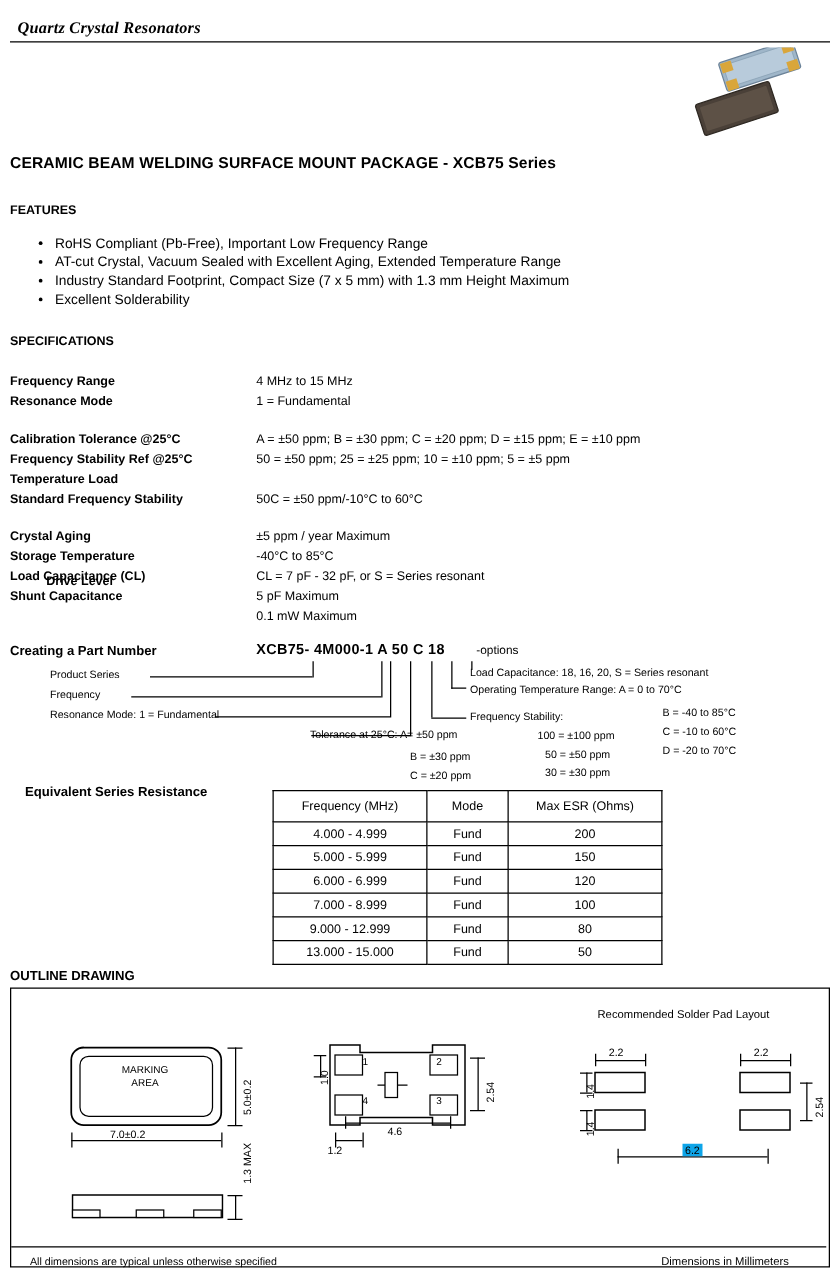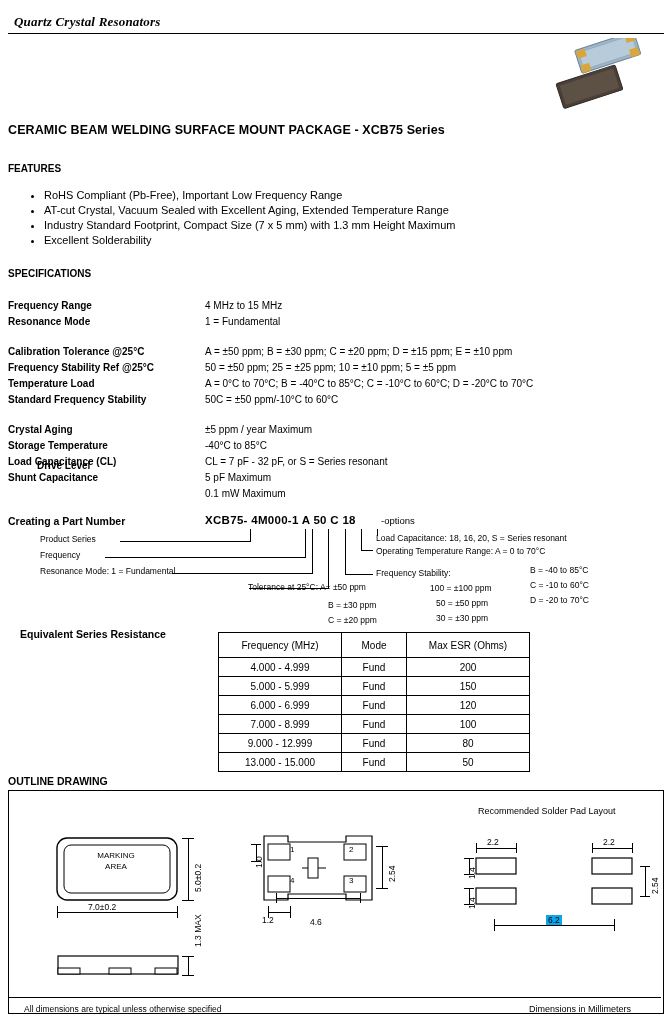--- a/index.html
+++ b/index.html
@@ -117,21 +117,20 @@
   <div class="spec-label" style="top:300px;">Frequency Range</div>
   <div class="spec-val" style="top:300px;">4 MHz to 15 MHz</div>
   <div class="spec-label" style="top:316px;">Resonance Mode</div>
   <div class="spec-val" style="top:316px;">1 = Fundamental</div>
 
   <div class="spec-label" style="top:346px;">Calibration Tolerance @25°C</div>
   <div class="spec-val" style="top:346px;">A = ±50 ppm;  B = ±30 ppm;   C = ±20 ppm;   D = ±15 ppm;   E = ±10 ppm</div>
   <div class="spec-label" style="top:362px;">Frequency Stability Ref @25°C</div>
   <div class="spec-val" style="top:362px;">50 = ±50 ppm;   25 = ±25 ppm;   10 = ±10 ppm;   5 = ±5 ppm</div>
   <div class="spec-label" style="top:378px;">Temperature Load</div>
-  <div class="spec-val" style="top:378px;">A = 0°C to 70°C;   B = -40°C to 85°C;   C = -10°C to 60°C;   D = -20°C to 70°C</div>
   <div class="spec-label" style="top:394px;">Standard Frequency Stability</div>
   <div class="spec-val" style="top:394px;">50C = ±50 ppm/-10°C to 60°C</div>
 
   <div class="spec-label" style="top:424px;">Crystal Aging</div>
   <div class="spec-val" style="top:424px;">±5 ppm / year Maximum</div>
   <div class="spec-label" style="top:440px;">Storage Temperature</div>
   <div class="spec-val" style="top:440px;">-40°C to 85°C</div>
   <div class="spec-label" style="top:456px;">Load Capacitance (CL)</div>
   <div class="spec-val" style="top:456px;">CL = 7 pF - 32 pF, or S = Series resonant</div>
   <div class="spec-label" style="top:472px;">Shunt Capacitance</div>
@@ -282,21 +281,21 @@
   <div class="dimv" style="left:254px;top:868px;">1.0</div>
 
   <div class="ln" style="left:268px;top:912px;width:22px;height:1px;"></div>
   <div class="ln" style="left:268px;top:906px;width:1px;height:12px;"></div>
   <div class="ln" style="left:290px;top:906px;width:1px;height:12px;"></div>
   <div class="dim" style="left:262px;top:915px;">1.2</div>
 
   <div class="ln" style="left:276px;top:898px;width:84px;height:1px;"></div>
   <div class="ln" style="left:276px;top:893px;width:1px;height:10px;"></div>
   <div class="ln" style="left:360px;top:893px;width:1px;height:10px;"></div>
-  <div class="dim" style="left:308px;top:900px;background:#fff;padding:17px 2px;">4.6</div>
+  <div class="dim" style="left:308px;top:900px;background:#fff;padding:0 2px;">4.6</div>
 
   <div class="ln" style="left:382px;top:846px;width:1px;height:42px;"></div>
   <div class="ln" style="left:376px;top:846px;width:12px;height:1px;"></div>
   <div class="ln" style="left:376px;top:888px;width:12px;height:1px;"></div>
   <div class="dimv" style="left:387px;top:882px;">2.54</div>
 
   <div style="position:absolute;left:474px;top:856px;">
     <svg width="170" height="52" viewBox="0 0 170 52">
       <rect x="2" y="2" width="40" height="16" fill="#ffffff" stroke="#000" stroke-width="1.2"></rect>
       <rect x="2" y="32" width="40" height="16" fill="#ffffff" stroke="#000" stroke-width="1.2"></rect>

